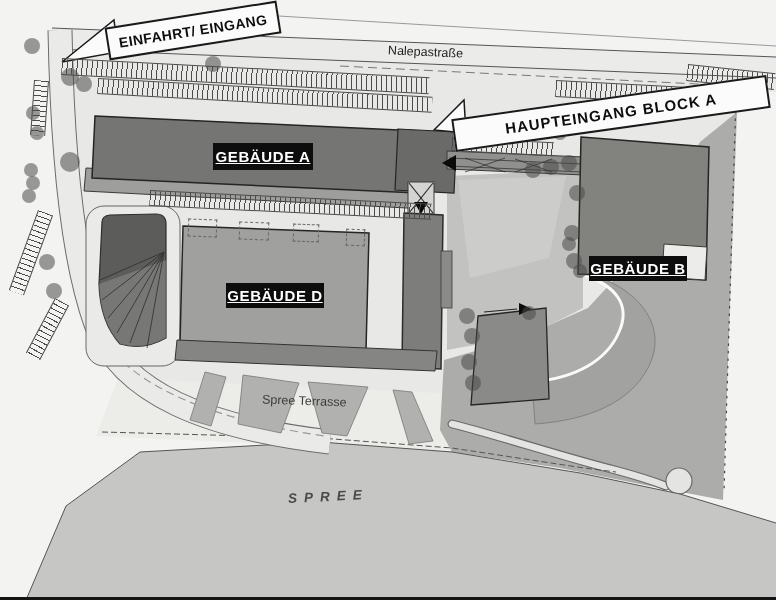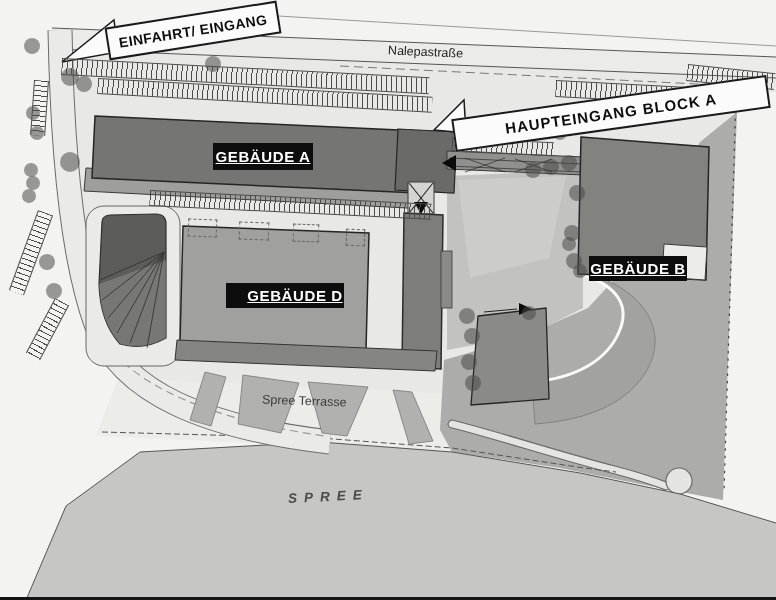--- a/index.html
+++ b/index.html
@@ -167,20 +167,20 @@
   <div class="skylight" style="left:346px;top:229px;width:17px;height:15px;transform:rotate(2deg);"></div>
 
   <div class="overlay street-name" style="left:388px;top:45px;transform:rotate(2.5deg);">Nalepastraße</div>
 
   <div class="callout small" style="left:106px;top:14px;width:170px;height:29px;transform:rotate(-9deg);">EINFAHRT/ EINGANG</div>
 
   <div class="callout big" style="left:452px;top:97px;width:314px;height:29px;transform:rotate(-8deg);">HAUPTEINGANG BLOCK A</div>
 
   <div class="bldg-label" style="left:213px;top:143px;width:100px;height:27px;">GEBÄUDE A</div>
   <div class="bldg-label" style="left:589px;top:208px;width:98px;height:25px;margin-top:48px;">GEBÄUDE B</div>
-  <div class="bldg-label" style="left:226px;top:283px;width:98px;height:25px;padding-left:20px;">GEBÄUDE D</div>
+  <div class="bldg-label" style="left:226px;top:283px;width:98px;height:25px;">GEBÄUDE D</div>
 
   <div class="overlay terrace-name" style="left:262px;top:394px;transform:rotate(2deg);">Spree Terrasse</div>
 
   <div class="overlay river-name" style="left:288px;top:489px;transform:rotate(-3deg);">SPREE</div>
 
   <div class="bottom-bar"></div>
 </div>
 
 </body></html>

